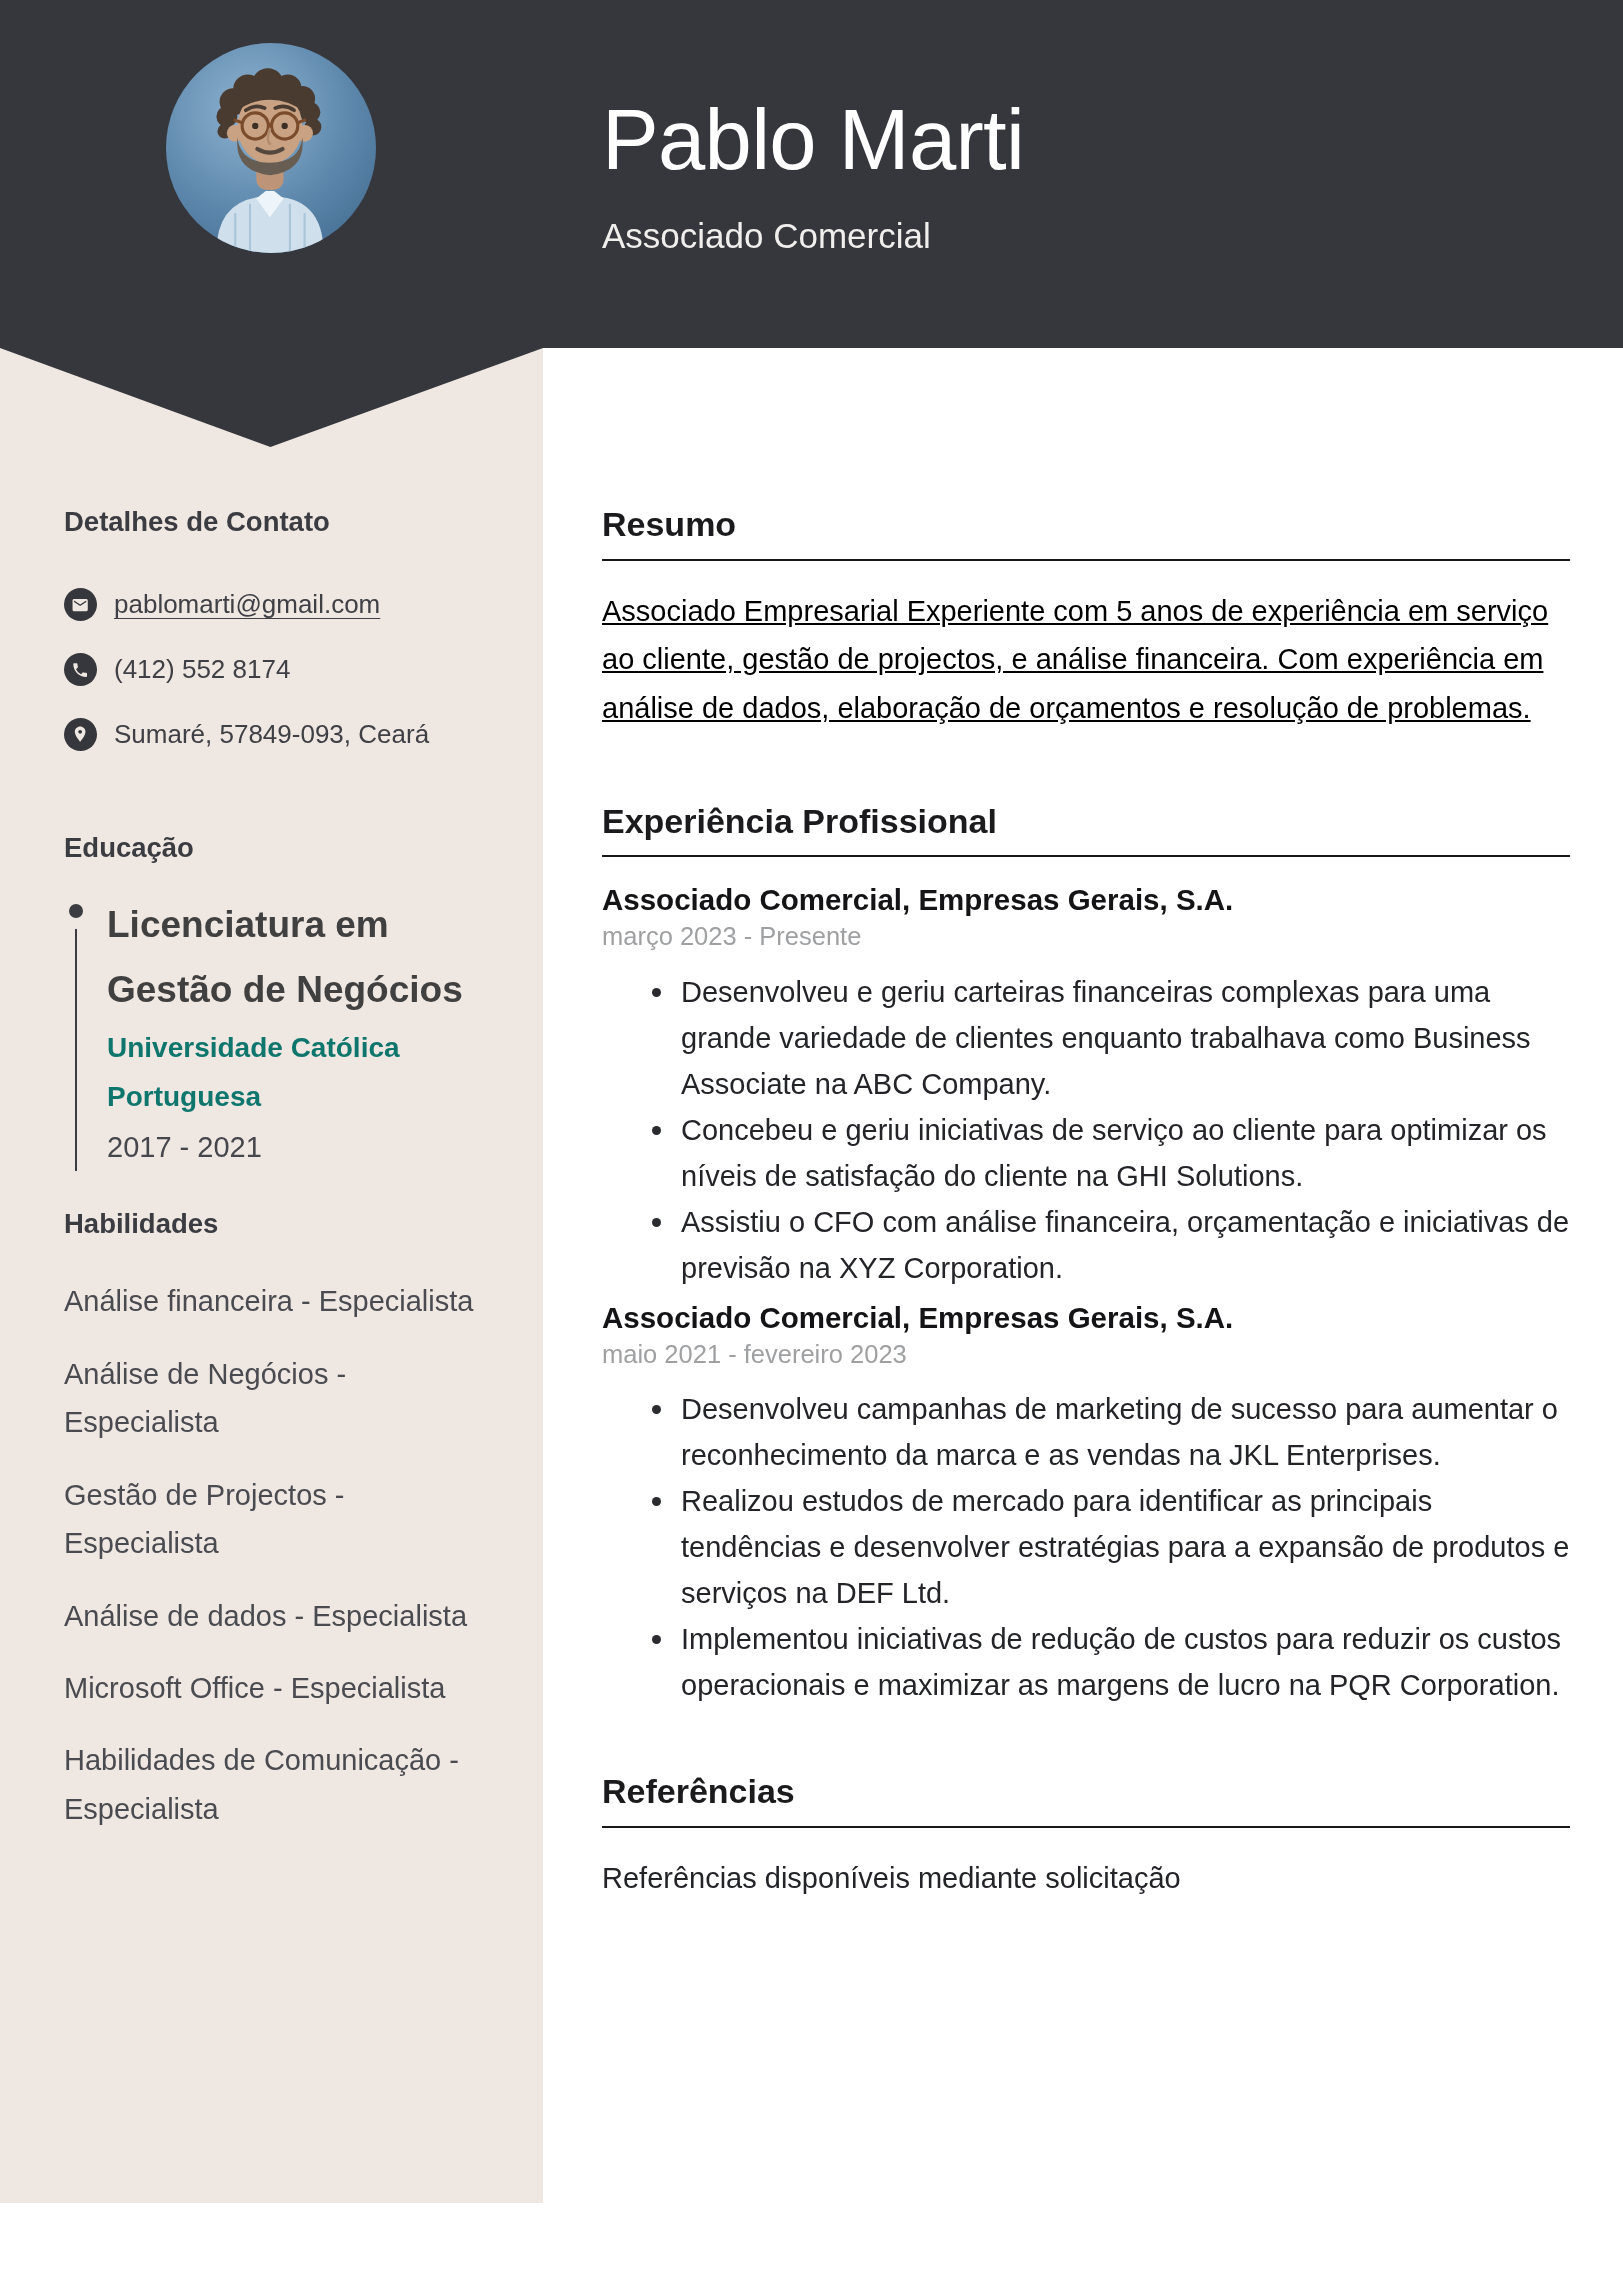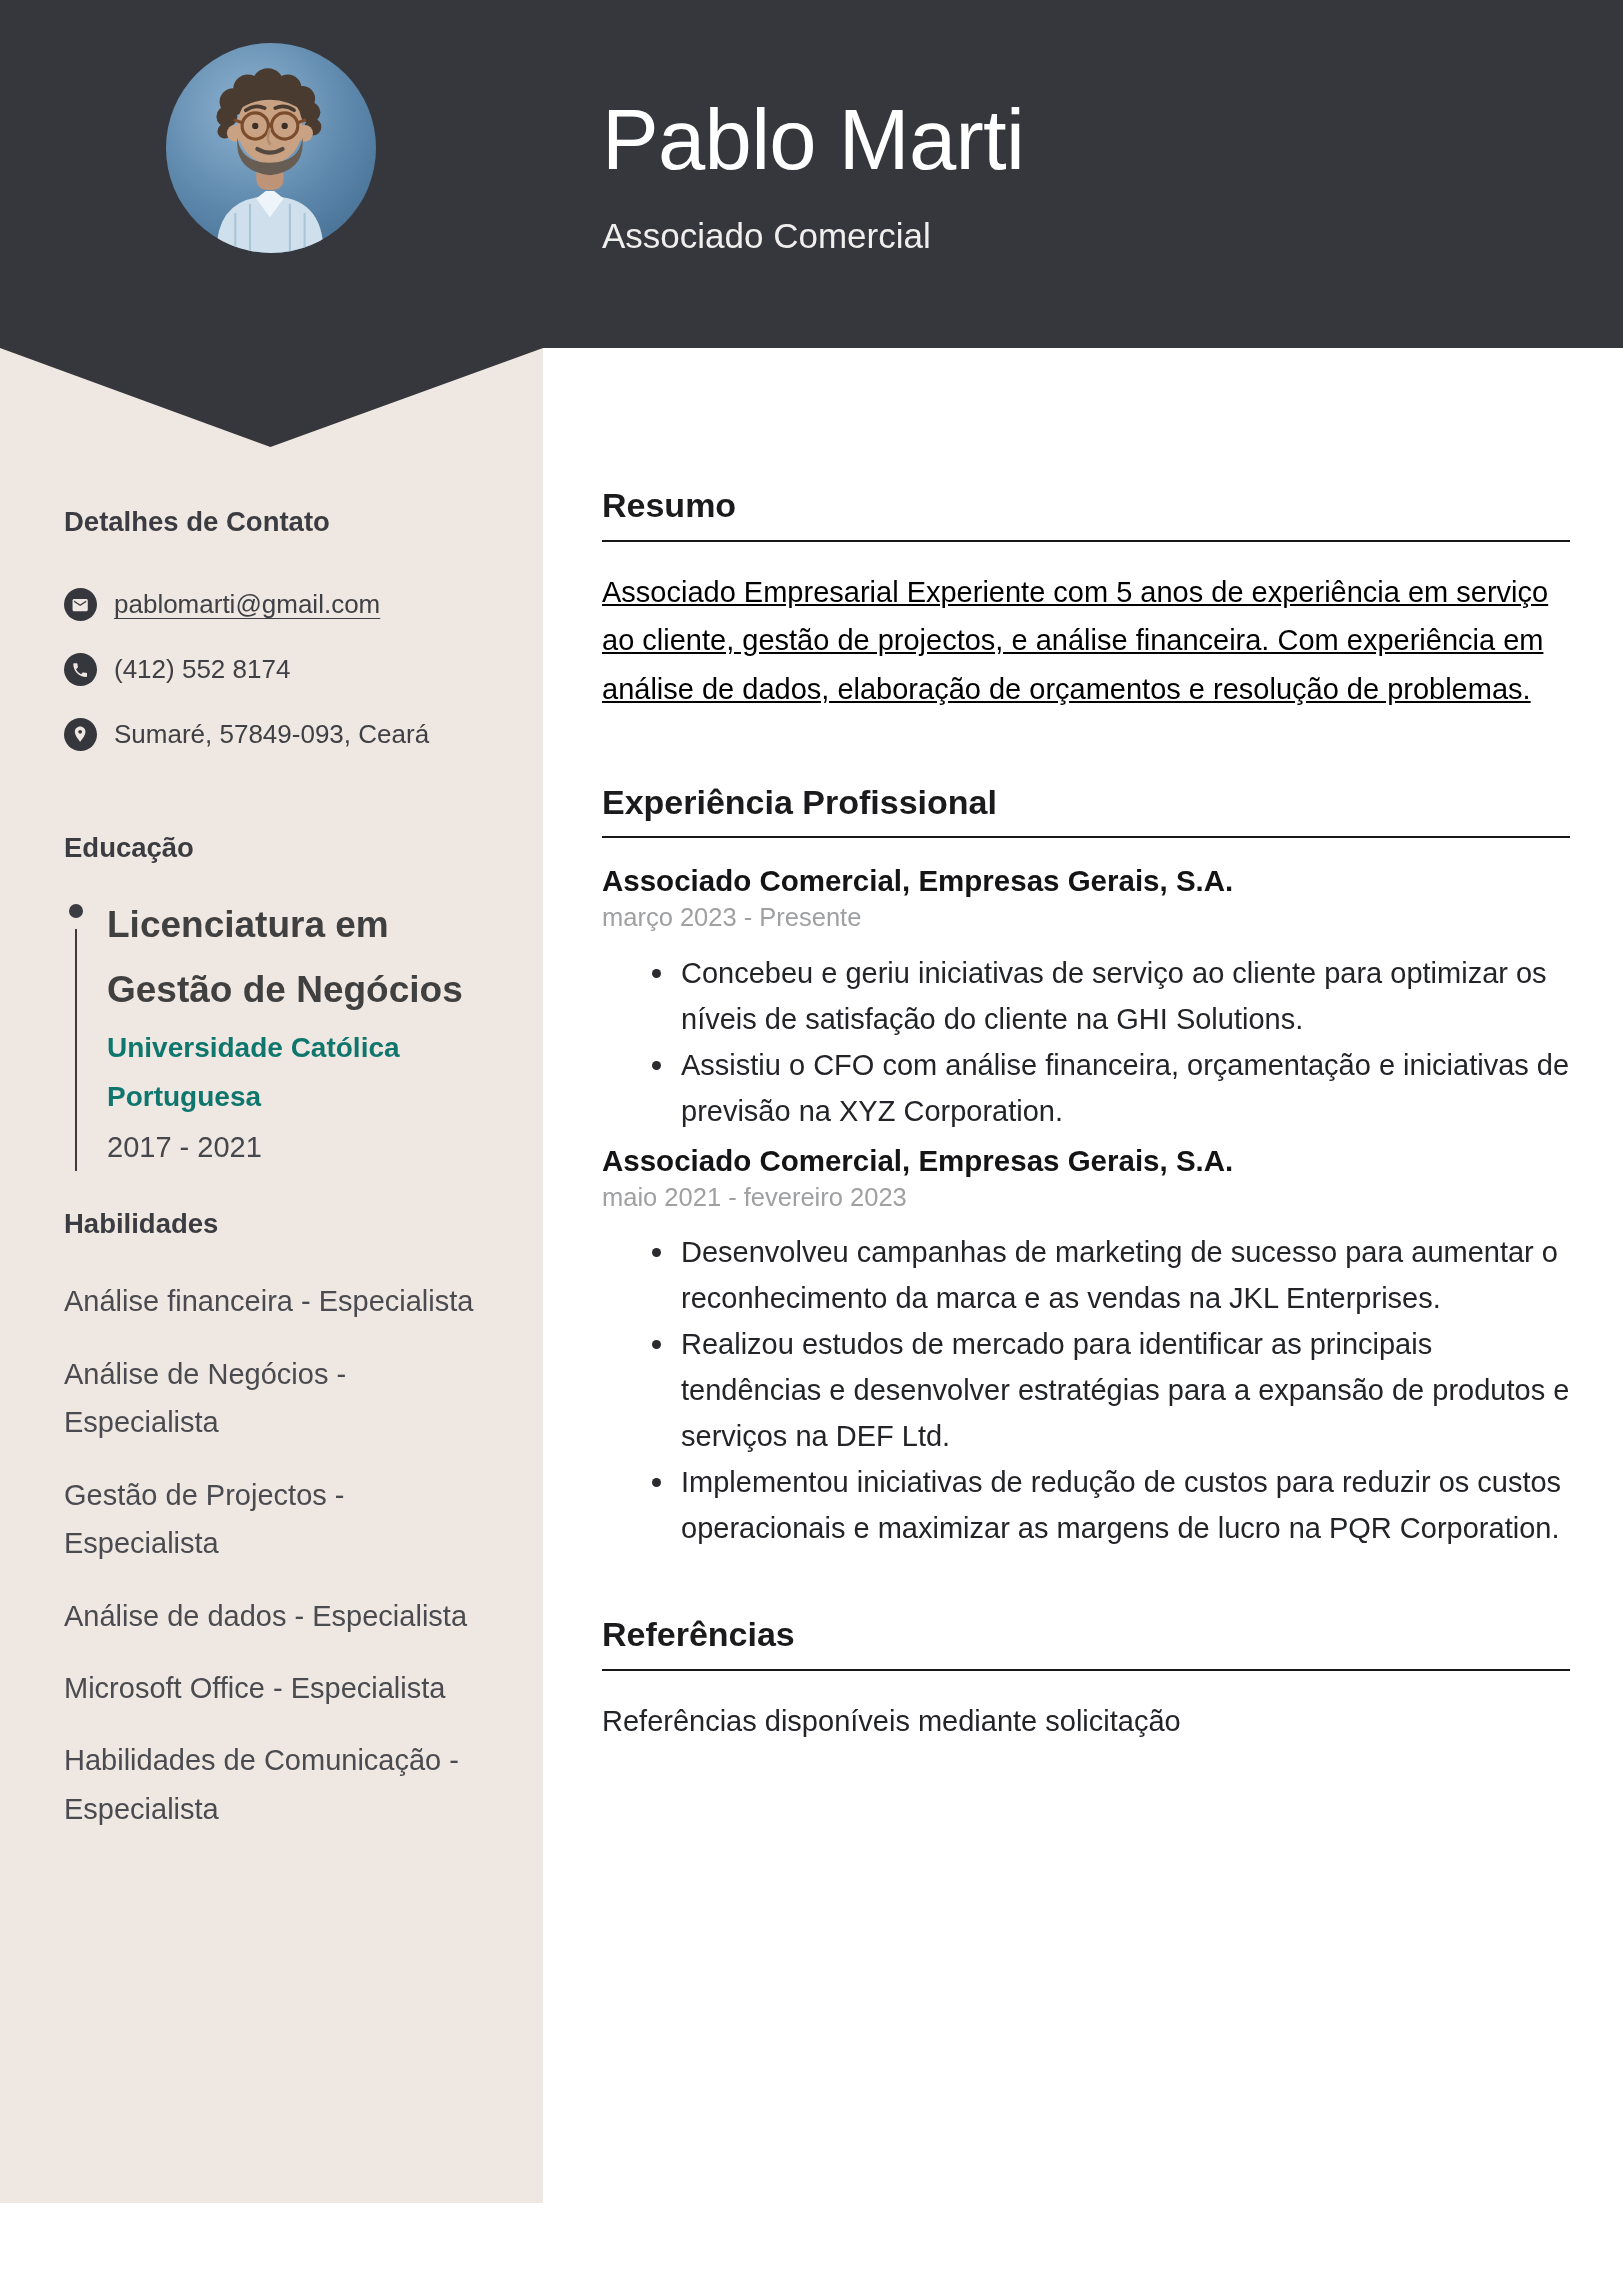--- a/index.html
+++ b/index.html
@@ -103,21 +103,21 @@
 
   .skills-section { margin-top:34px; }
   .skills-list { margin-top:37px; }
   .skill-item {
     font-size:29px; color:#4a4b50; line-height:1.68;
     margin-bottom:23.6px;
   }
 
   
   .main-content {
-    position:absolute; left:602px; top:485px;
+    position:absolute; left:602px; top:504px;
     width:968px;
     color:#232428;
   }
   .section-heading {
     font-size:34px; font-weight:700; color:#1b1b1d;
     line-height:1.18;
     padding-bottom:14.4px;
     border-bottom:2.6px solid #18181a;
   }
   .summary-text {
@@ -282,20 +282,21 @@
       <p class="summary-text">Associado Empresarial Experiente com 5 anos de experiência em serviço ao cliente, gestão de projectos, e análise financeira. Com experiência em análise de dados, elaboração de orçamentos e resolução de problemas.</p>
     </div>
 
     <div class="experience-section">
       <div class="section-heading">Experiência Profissional</div>
 
       <div class="job">
         <div class="job-title">Associado Comercial, Empresas Gerais, S.A.</div>
         <div class="job-period">março 2023 - Presente</div>
         <ul class="job-bullets">
+          <li><span class="bullet-dot"></span><span>Desenvolveu e geriu carteiras financeiras complexas para uma grande variedade de clientes enquanto trabalhava como Business Associate na ABC Company.</span></li>
           <li><span class="bullet-dot"></span><span>Concebeu e geriu iniciativas de serviço ao cliente para optimizar os níveis de satisfação do cliente na GHI Solutions.</span></li>
           <li><span class="bullet-dot"></span><span>Assistiu o CFO com análise financeira, orçamentação e iniciativas de previsão na XYZ Corporation.</span></li>
         </ul>
       </div>
 
       <div class="job second">
         <div class="job-title">Associado Comercial, Empresas Gerais, S.A.</div>
         <div class="job-period">maio 2021 - fevereiro 2023</div>
         <ul class="job-bullets">
           <li><span class="bullet-dot"></span><span>Desenvolveu campanhas de marketing de sucesso para aumentar o reconhecimento da marca e as vendas na JKL Enterprises.</span></li>

